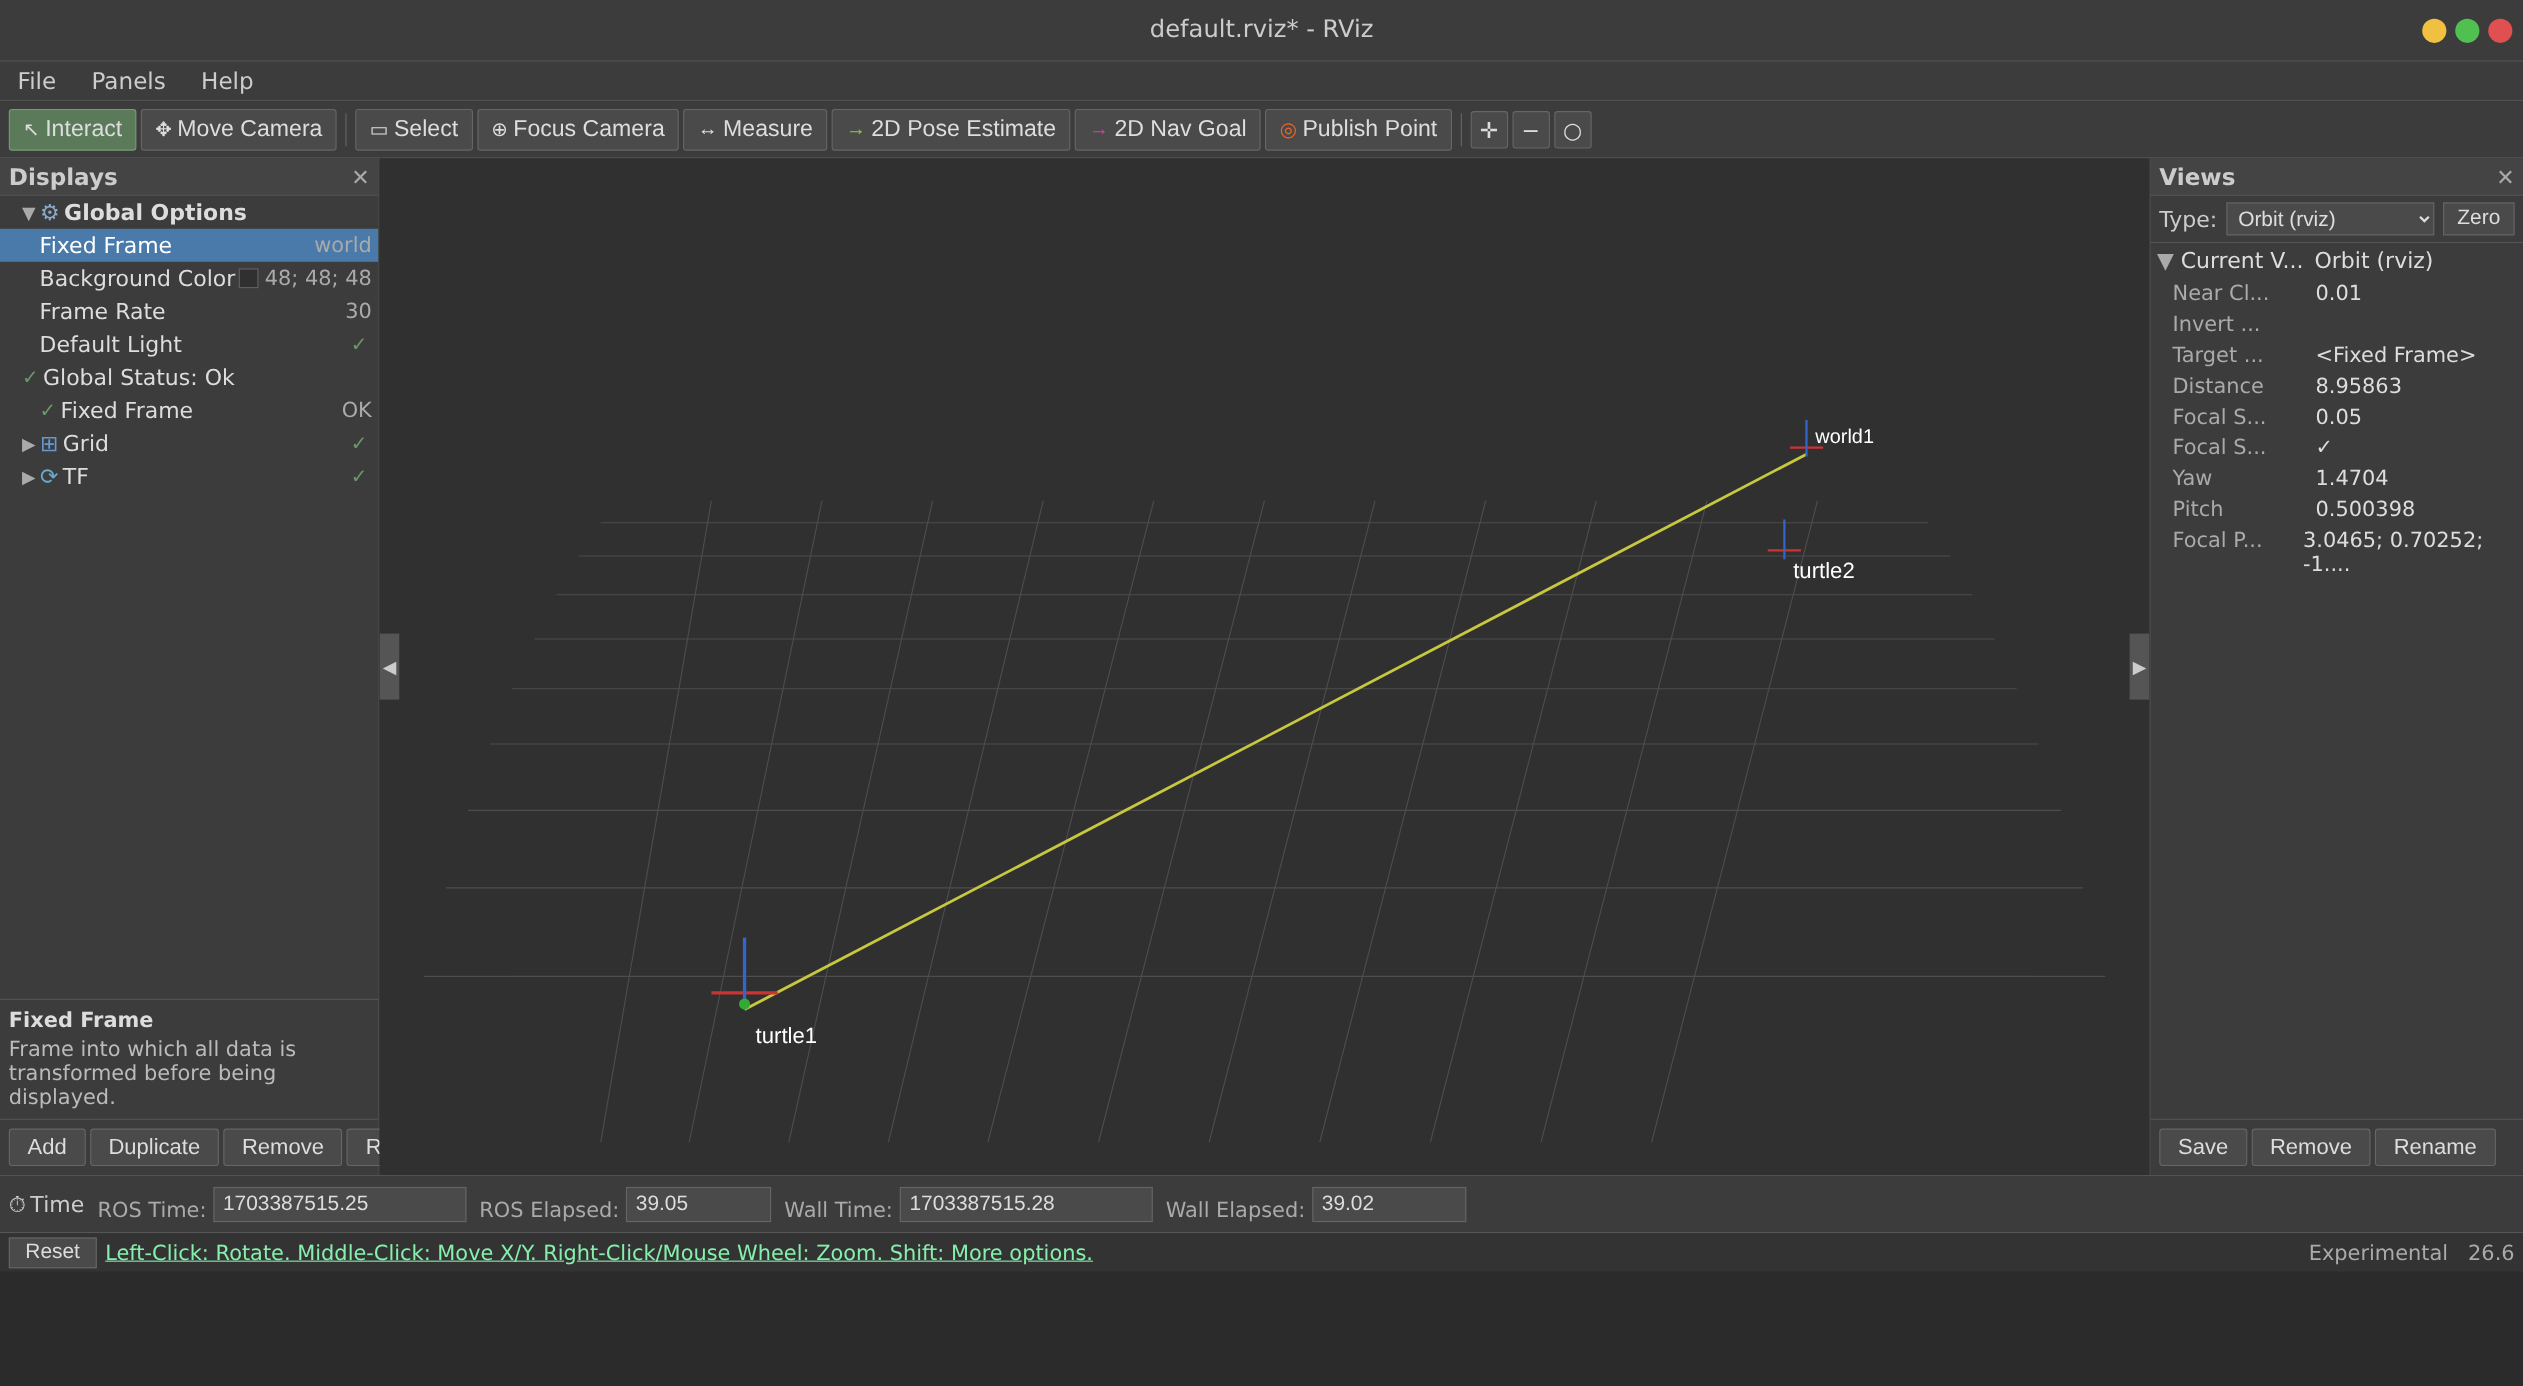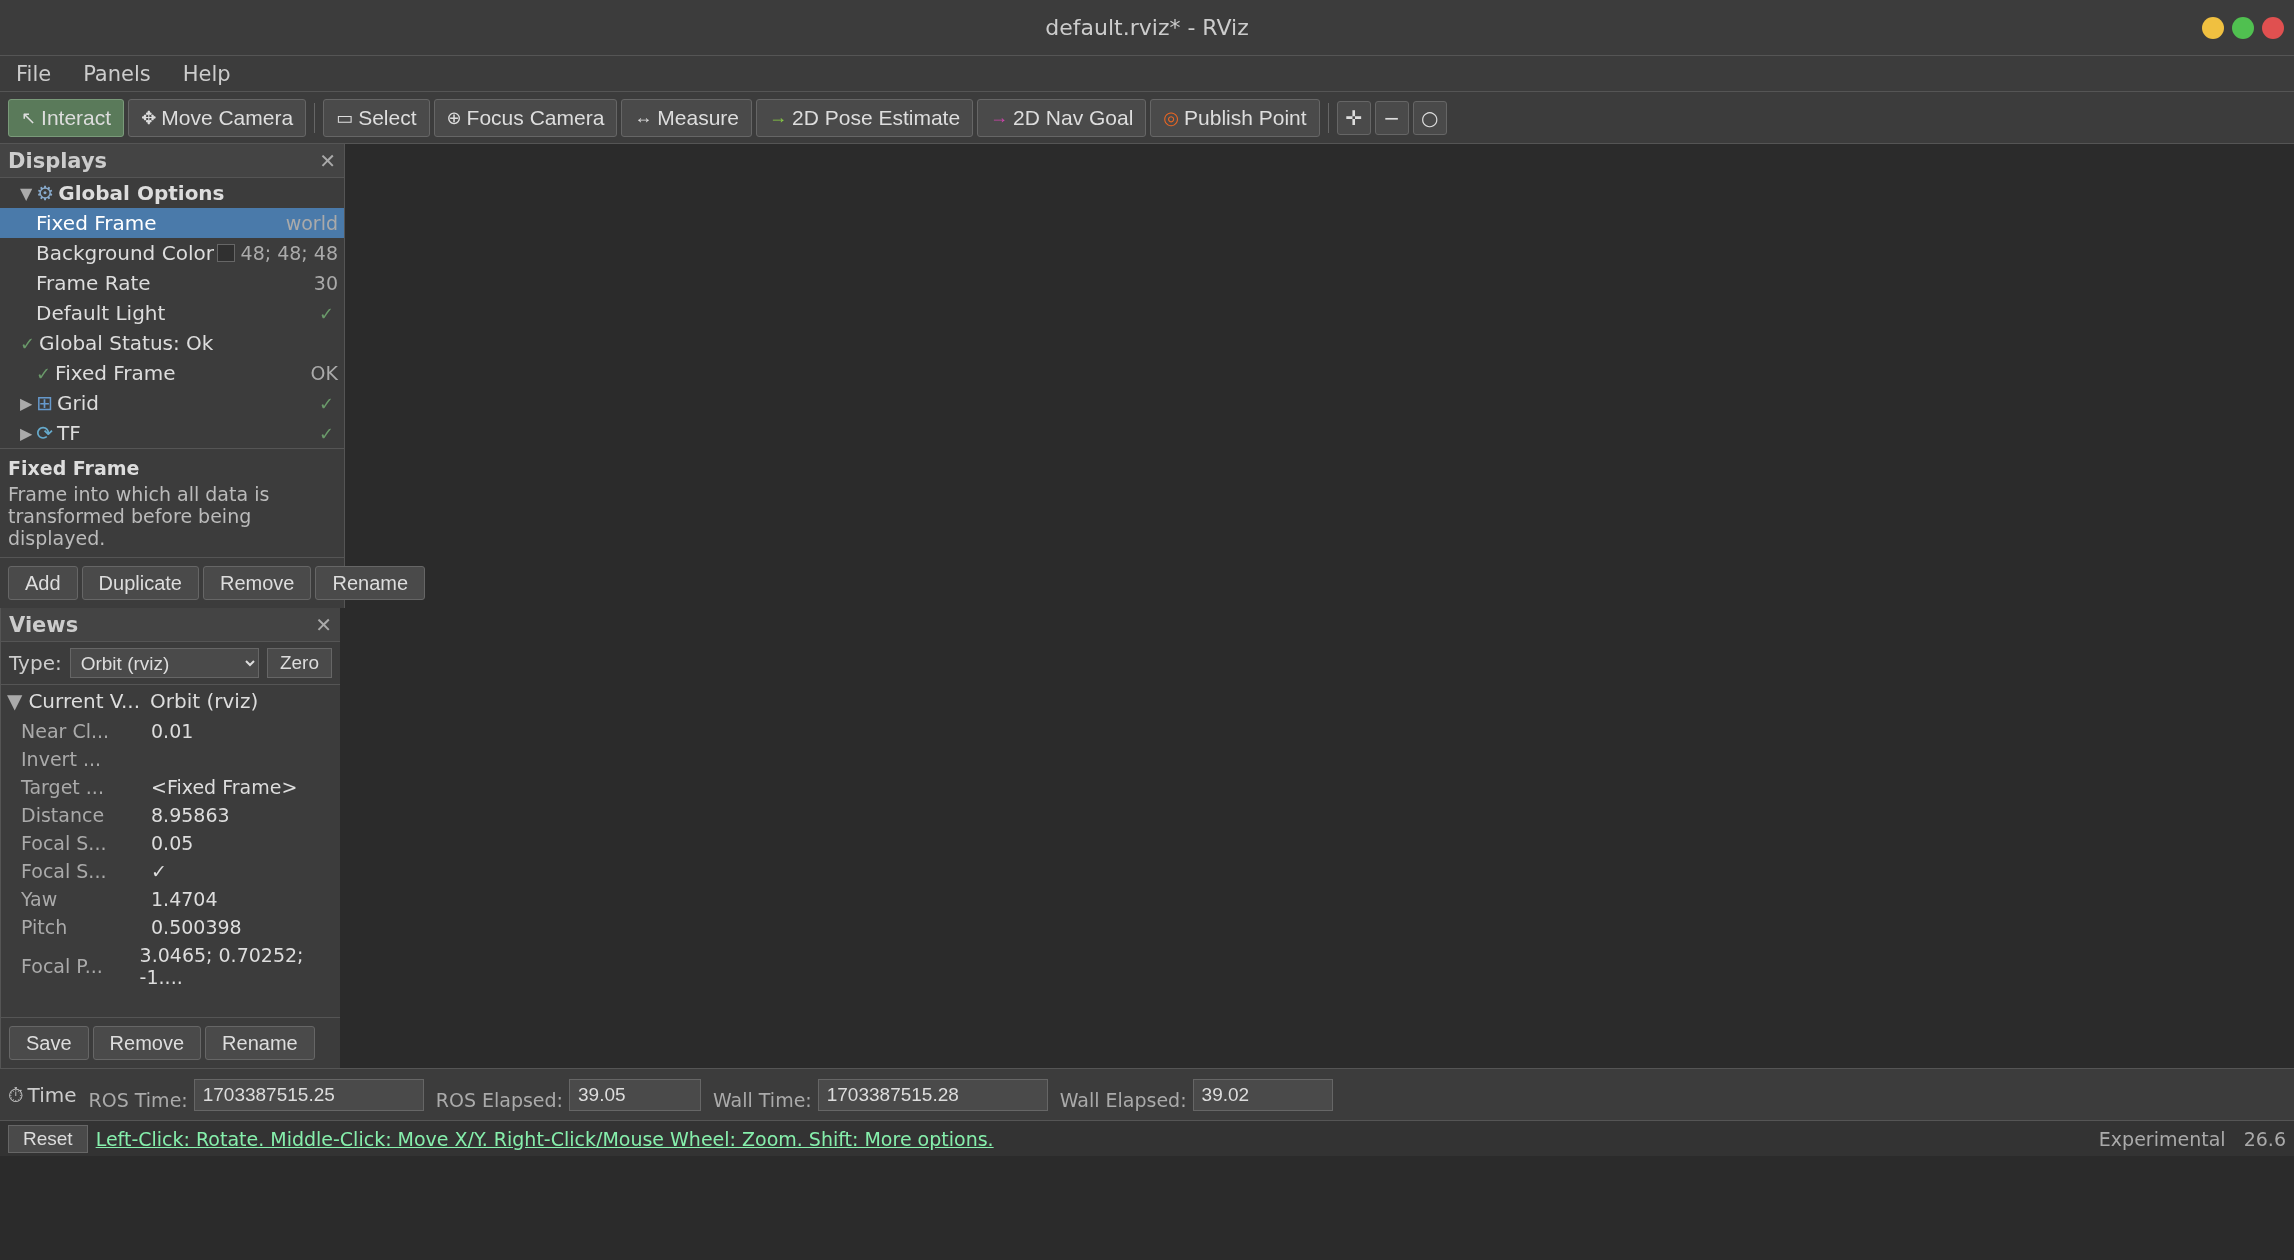--- a/index.html
+++ b/index.html
@@ -107,21 +107,20 @@
       display: flex;
       align-items: center;
       justify-content: center;
     }
 
     
     #main-layout {
       display: flex;
       width: 100%;
       height: calc(1260px - 40px - 36px - 52px - 52px - 36px);
-      flex-direction: column;
       
     }
 
     
     #left-panel {
       width: 345px;
       min-width: 345px;
       background: #3c3c3c;
       border-right: 1px solid #555;
       display: flex;
@@ -313,21 +312,21 @@
     .views-section-header {
       display: flex;
       align-items: center;
       padding: 4px 6px;
       font-size: 20px;
       color: #ddd;
       cursor: pointer;
     }
     .views-item {
       display: flex;
-      align-items: center;
+      align-items: flex-start;
       padding: 3px 6px 3px 20px;
       font-size: 19px;
       min-height: 26px;
     }
     .views-item-label {
       color: #aaa;
       width: 130px;
       font-size: 19px;
     }
     .views-item-value {

